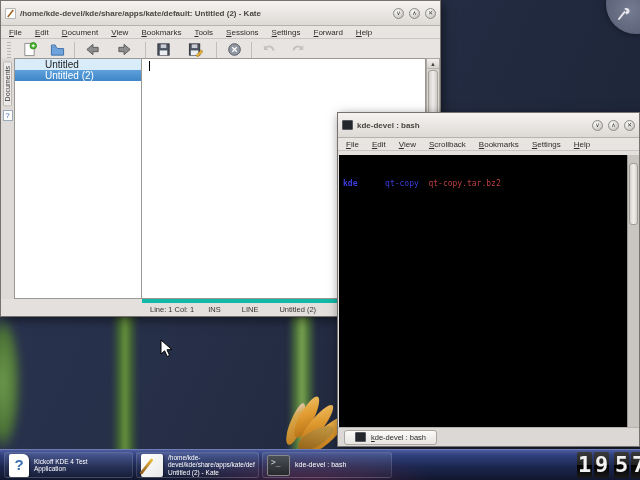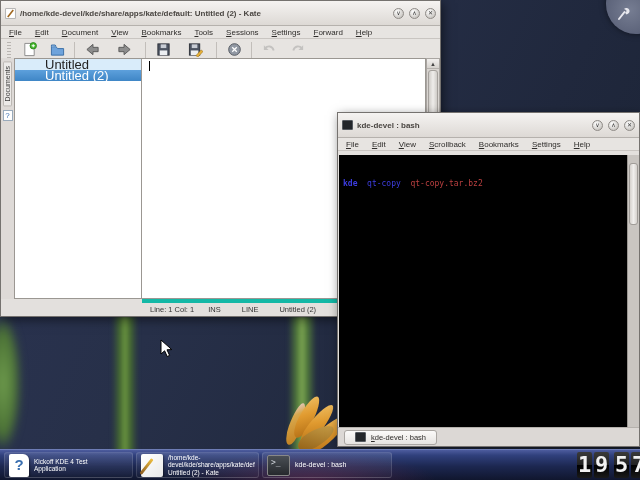--- a/index.html
+++ b/index.html
@@ -61,21 +61,21 @@
   .thandle { width:4px; height:22px; margin-right:4px;
      background:repeating-linear-gradient(to bottom,#b9b5b1 0 1px,transparent 1px 3px); }
 
   .kmain { position:absolute; left:0; top:57px; right:0; bottom:17px; display:flex; background:#dedad7; }
   .toolstrip { width:13px; display:flex; flex-direction:column; align-items:center; padding-top:3px; gap:4px; }
   .vtab { writing-mode:vertical-rl; transform:rotate(180deg); font-size:7px; color:#3a3a3a;
           background:#eceae8; border:1px solid #bcb8b4; padding:4px 0; border-radius:1px; }
   .qicon { width:10px; height:11px; background:#fff; border:1px solid #9ab; font-size:8px;
            color:#3a6fb0; text-align:center; line-height:10px; }
   .doclist { width:128px; background:#fff; border:1px solid #9b9792; border-right:1px solid #9b9792;
-             font-size:13px; }
+             font-size:10px; }
   .docrow { height:11px; line-height:11px; padding-left:30px; color:#222; }
   .docrow.alt { background:#d9ecfa; }
   .docrow.sel { background:linear-gradient(#5da0dc,#3f86c6); color:#fff; }
   .editor { flex:1; background:#fff; border:1px solid #9b9792; border-left:none; position:relative; }
   .caret { position:absolute; left:7px; top:2px; width:1px; height:10px; background:#000; }
   .kscroll { width:14px; background:#d9d5d1; border:1px solid #aaa6a2; display:flex; flex-direction:column; }
   .sarrow { height:10px; font-size:6px; text-align:center; color:#444; line-height:10px;
             background:linear-gradient(#f2f0ee,#d5d1cd); border-bottom:1px solid #b5b1ad; }
   .sarrow.bottom { border-top:1px solid #b5b1ad; border-bottom:none; }
   .sthumb { flex:1; margin:1px; background:linear-gradient(to right,#cfccc8,#efedeb 50%,#cfccc8);
@@ -299,21 +299,21 @@
     <div class="menubar">
       <span class="menu-item">File</span>
       <span class="menu-item">Edit</span>
       <span class="menu-item">View</span>
       <span class="menu-item">Scrollback</span>
       <span class="menu-item">Bookmarks</span>
       <span class="menu-item">Settings</span>
       <span class="menu-item">Help</span>
     </div>
     <div class="term">
-      <div class="term-line"><span style="color: rgb(61, 61, 224); font-weight: bold;">kde</span><span style="color: rgb(216, 216, 216);">  </span><span style="color: rgb(61, 61, 224);">qt-copy</span><span style="color: rgb(216, 216, 216);">  </span><span style="color: rgb(187, 64, 64);">qt-copy.tar.bz2</span></div>
+      <div class="term-line"><span style="color: rgb(61, 61, 224); font-weight: bold;">kde</span><span style="color: rgb(216, 216, 216);">  </span><span style="color: rgb(61, 61, 224); margin-left: 18px;">qt-copy</span><span style="color: rgb(216, 216, 216);">  </span><span style="color: rgb(187, 64, 64);">qt-copy.tar.bz2</span></div>
     </div>
     <div class="termscroll">
       <div class="termthumb"></div>
     </div>
     <div class="tabbar">
       <div class="ktab">
         <div class="kicon-mini"></div>
         <span class="menu-item">kde-devel : bash</span>
       </div>
     </div>

